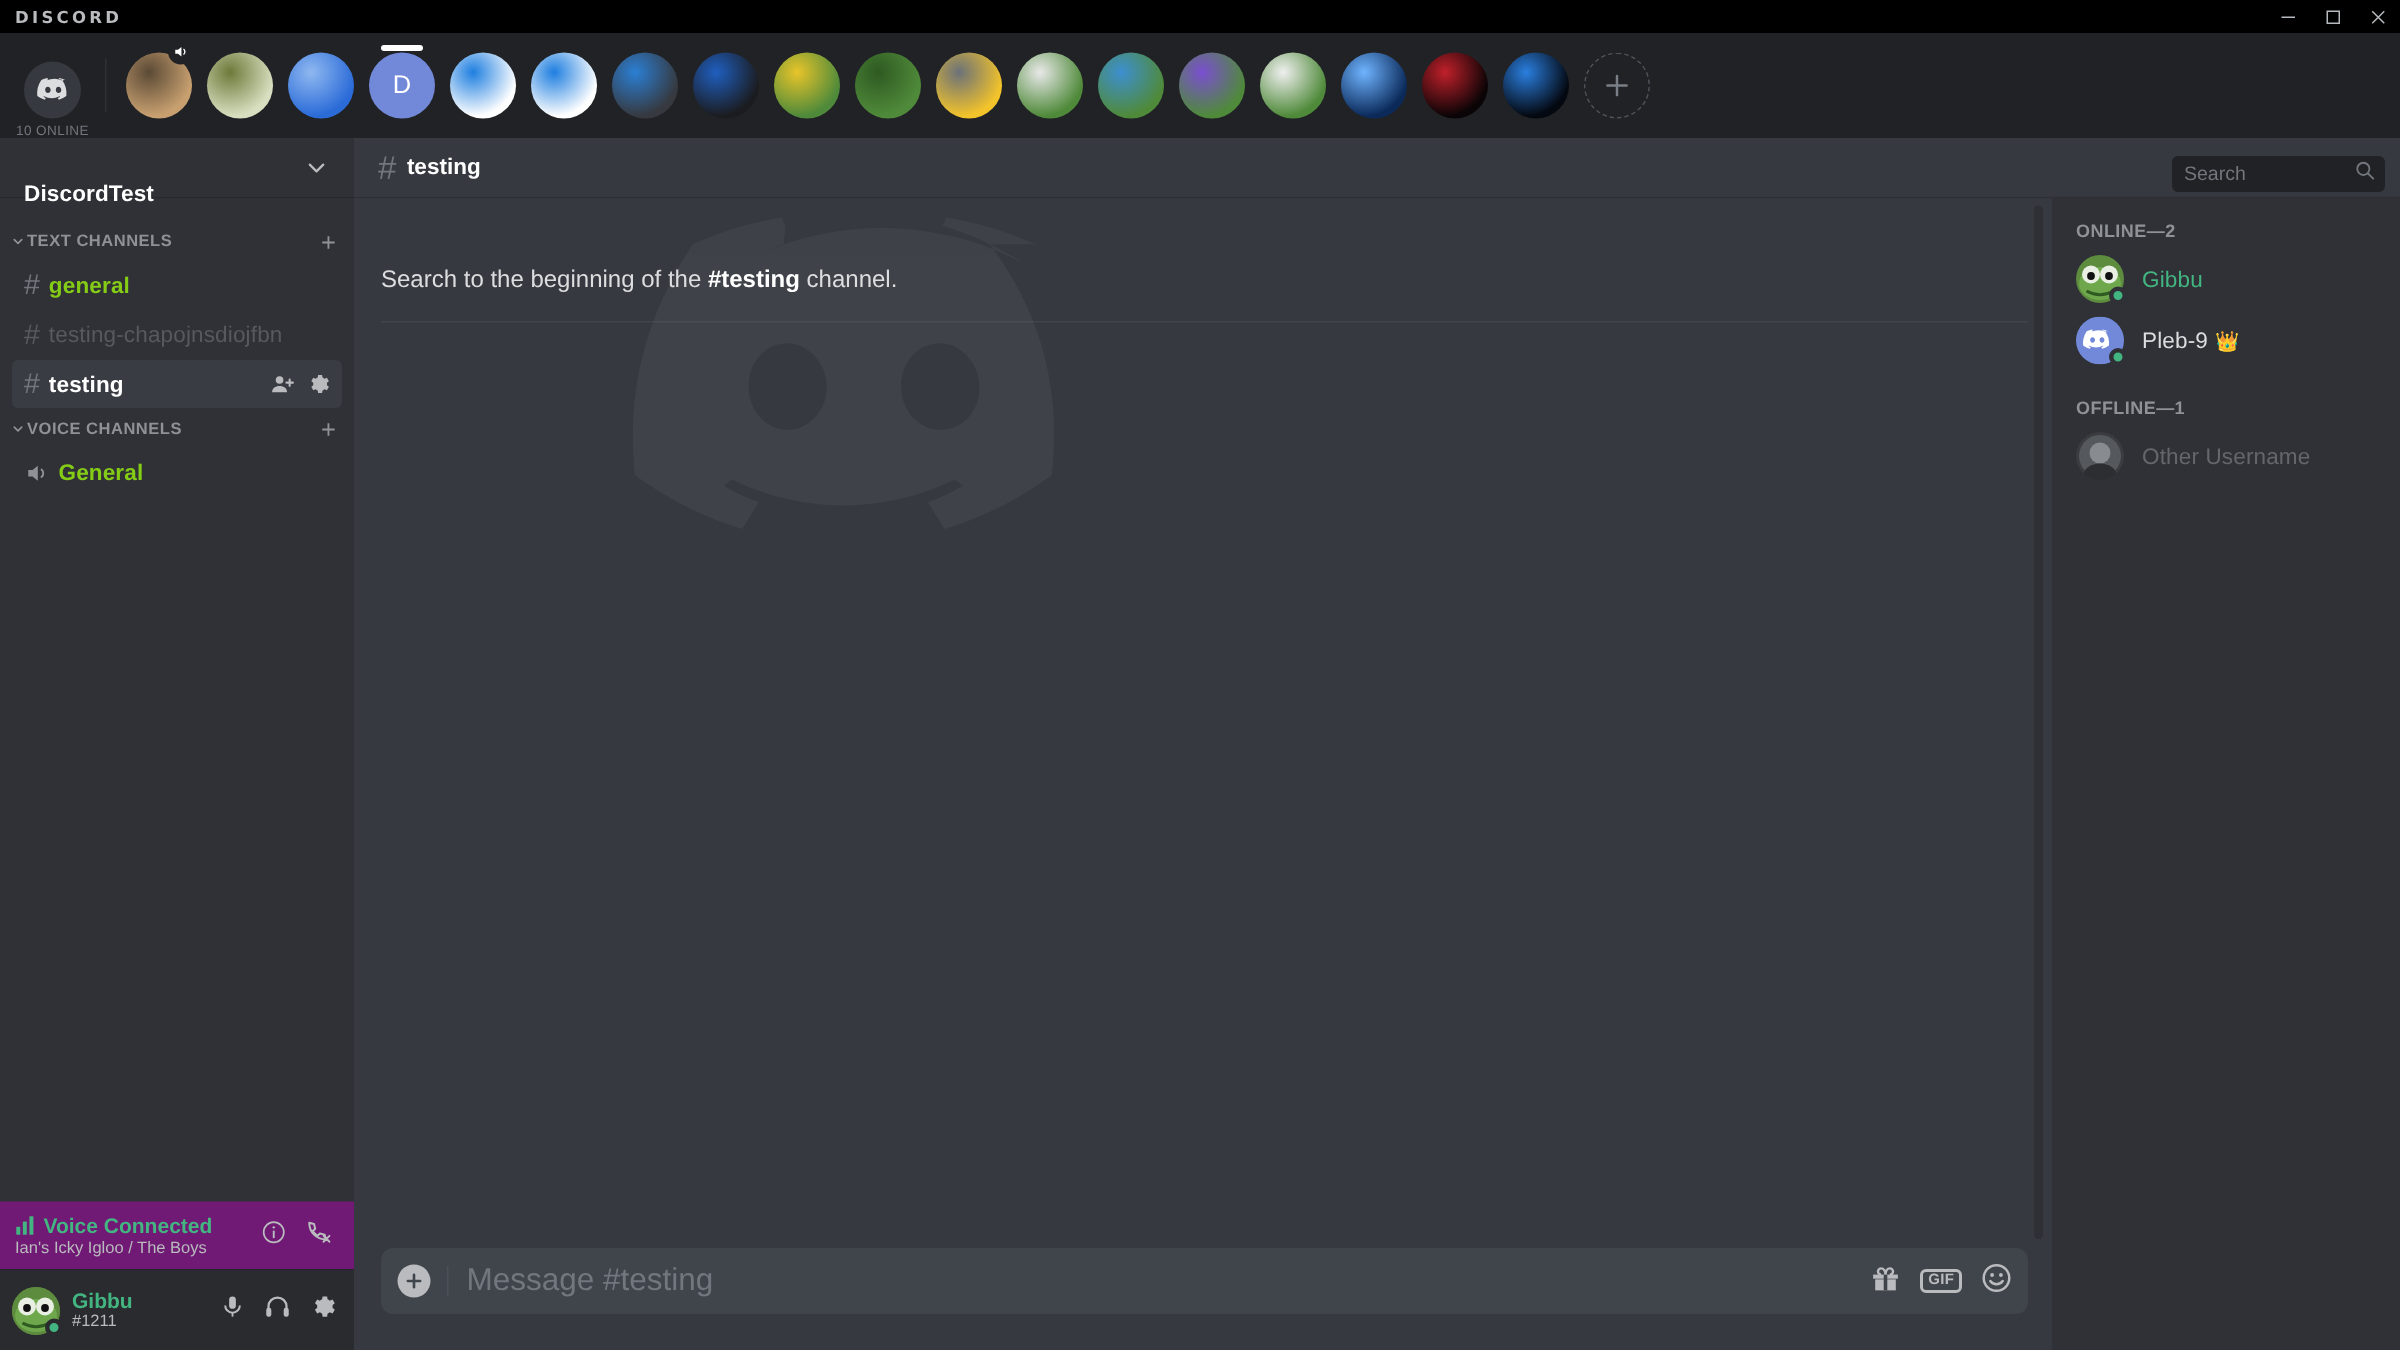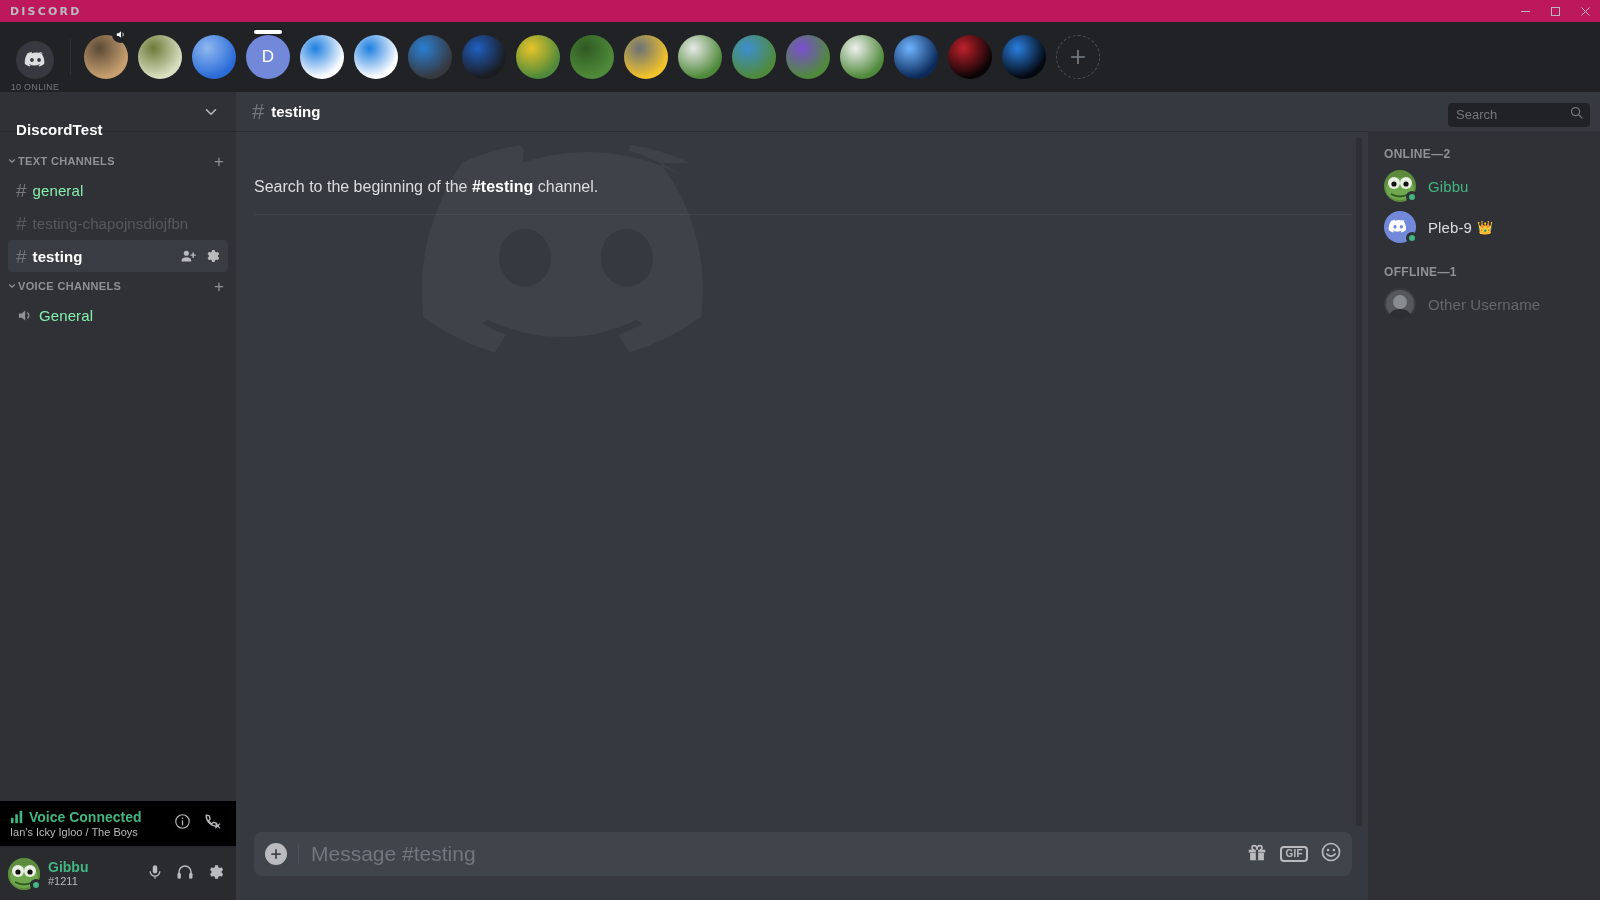--- a/index.html
+++ b/index.html
@@ -6,21 +6,21 @@
   html,body {
     width:1600px; height:900px; overflow:hidden;
     background:#202225;
     font-family:"Liberation Sans", sans-serif;
     -webkit-font-smoothing:antialiased;
   }
   .app { position:relative; width:1600px; height:900px; display:flex; flex-direction:column; }
 
   
   .titlebar{
-    height:22px; background:#be185d; flex:0 0 22px;
+    height:22px; background:#000000; flex:0 0 22px;
     display:flex; align-items:center; position:relative;
   }
   .brand{
     color:#b9bbbe; font-size:11px; font-weight:bold; letter-spacing:2.2px;
     padding-left:10px; font-family:"DejaVu Sans", sans-serif;
   }
   .wincontrols{ position:absolute; right:0; top:0; height:22px; display:flex; }
   .wc{ width:30px; height:22px; display:flex; align-items:center; justify-content:center;
        color:#b6b9bd; }
   .wc svg{ display:block; }
@@ -93,30 +93,30 @@
   .catname{ flex:1; font-size:11px; font-weight:bold; letter-spacing:.35px; text-transform:uppercase; }
   .catplus{ font-size:17px; line-height:1; color:#8e9297; font-weight:300; padding-right:4px; }
   .chan{
     display:flex;align-items:center;height:32px;margin:1px 8px;padding:0 8px;border-radius:4px;
     color:#72767d; cursor:pointer;
   }
   .chan .hash{ font-size:19px;color:#72767d;margin-right:6px;line-height:1;font-weight:300; }
   .chan .cname{ flex:1; font-size:15px; letter-spacing:.1px; }
   .chan.active{ background:#393c43; }
   .chan.active .cname{ color:#fff; font-weight:bold; }
-  .chan.read .cname{ color:#86efac; }
+  .chan.read .cname{ color:#84cc16;font-weight:bold; }
   .chan.muted .cname{ color:#56595e; }
   .chan.muted .hash{ color:#56595e; }
   .chanicons{ display:flex;align-items:center;gap:7px;color:#b9bbbe; }
   .chanicons svg{ display:block; }
   .vchan .spk{ margin-right:6px;display:flex;align-items:center;color:#8e9297; }
 
   
   .voicepanel{
-    background:#000000; padding:8px 8px 8px 10px; display:flex;align-items:center;
+    background:#701a75; padding:8px 8px 8px 10px; display:flex;align-items:center;
     border-bottom:1px solid #232528;
   }
   .vtext{ flex:1; min-width:0; }
   .vtitle{ display:flex;align-items:center;color:#43b581;font-size:14px;font-weight:600; }
   .vtitle svg{ margin-right:5px; }
   .vsub{ color:#b9bbbe; font-size:11px; margin-top:1px; }
   .vbtns{ display:flex;align-items:center;gap:12px;color:#b9bbbe;padding-right:6px; }
 
   
   .userpanel{ height:53px;flex:0 0 53px;background:#292b2f;display:flex;align-items:center;padding:0 8px; }

